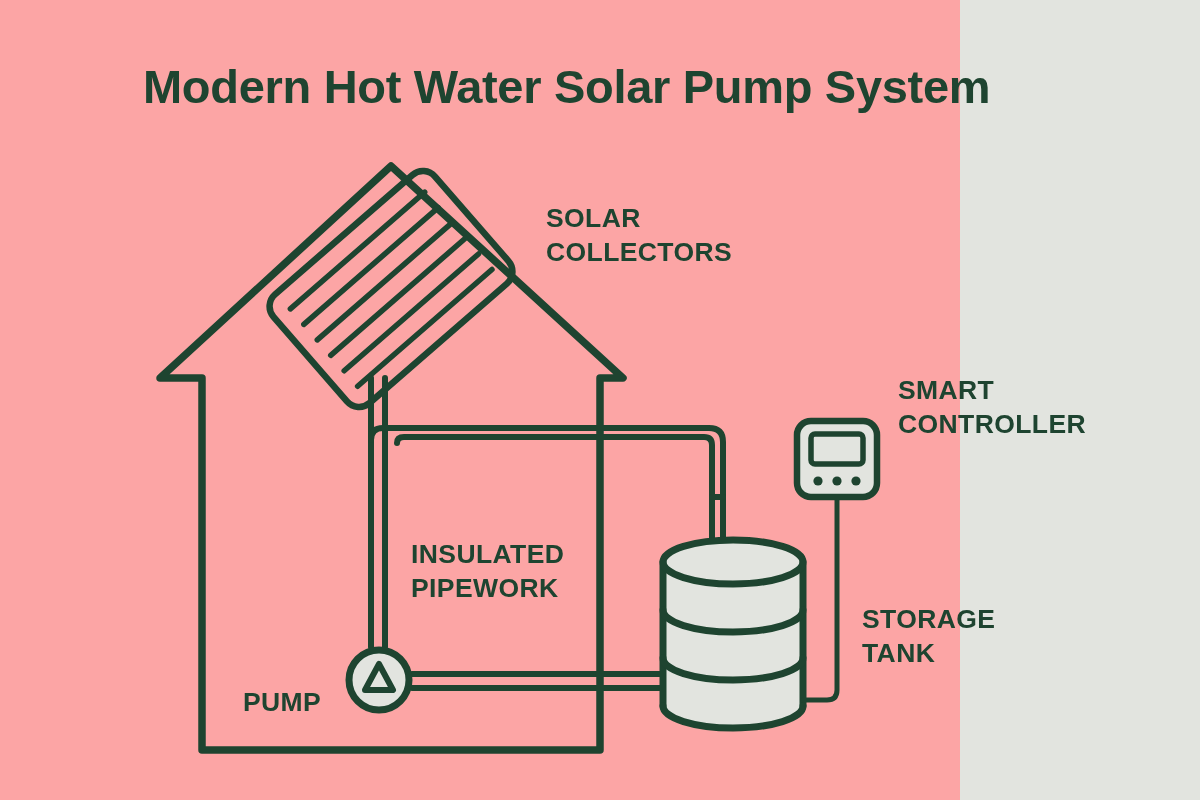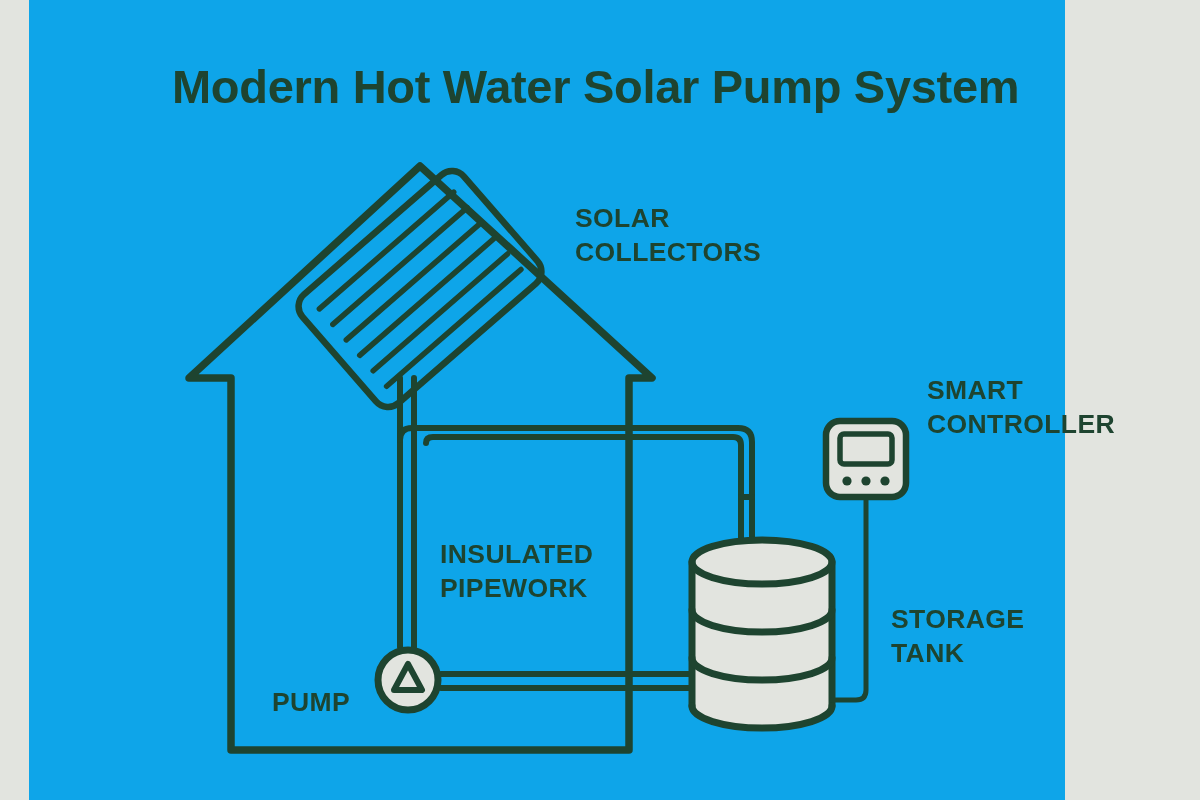--- a/index.html
+++ b/index.html
@@ -9,24 +9,23 @@
   }
   body {
     width: 1200px;
     height: 800px;
     background: #e2e4df;
     font-family: "Liberation Sans", sans-serif;
     overflow: hidden;
   }
   #stage {
     position: relative;
-    width: 1036px;
+    width: 960px;
     height: 800px;
-    background: #0ea5e9;
-    margin-left: 29px;
+    background: #fca5a5;
   }
   #diagram {
     position: absolute;
     left: 0;
     top: 0;
     width: 1200px;
     height: 800px;
     display: block;
   }
   .title-text {

